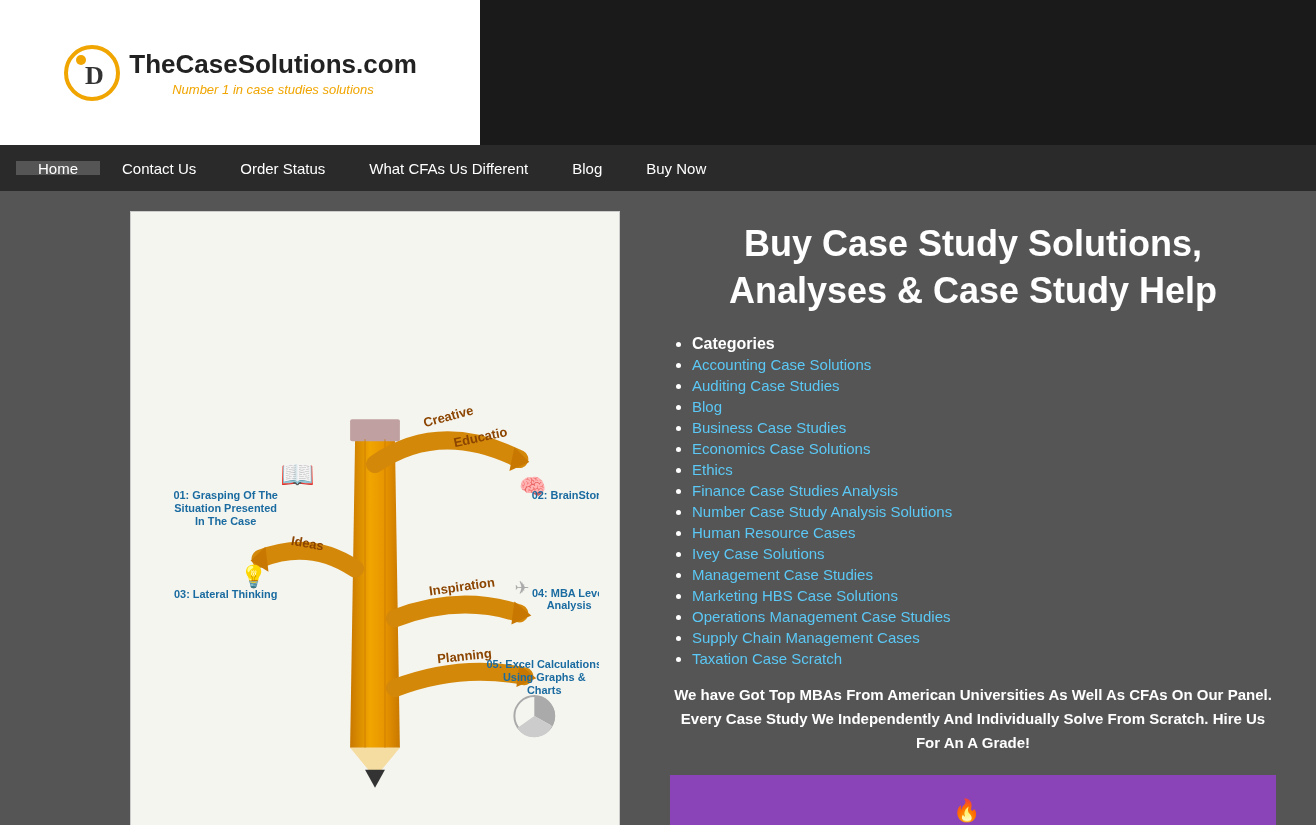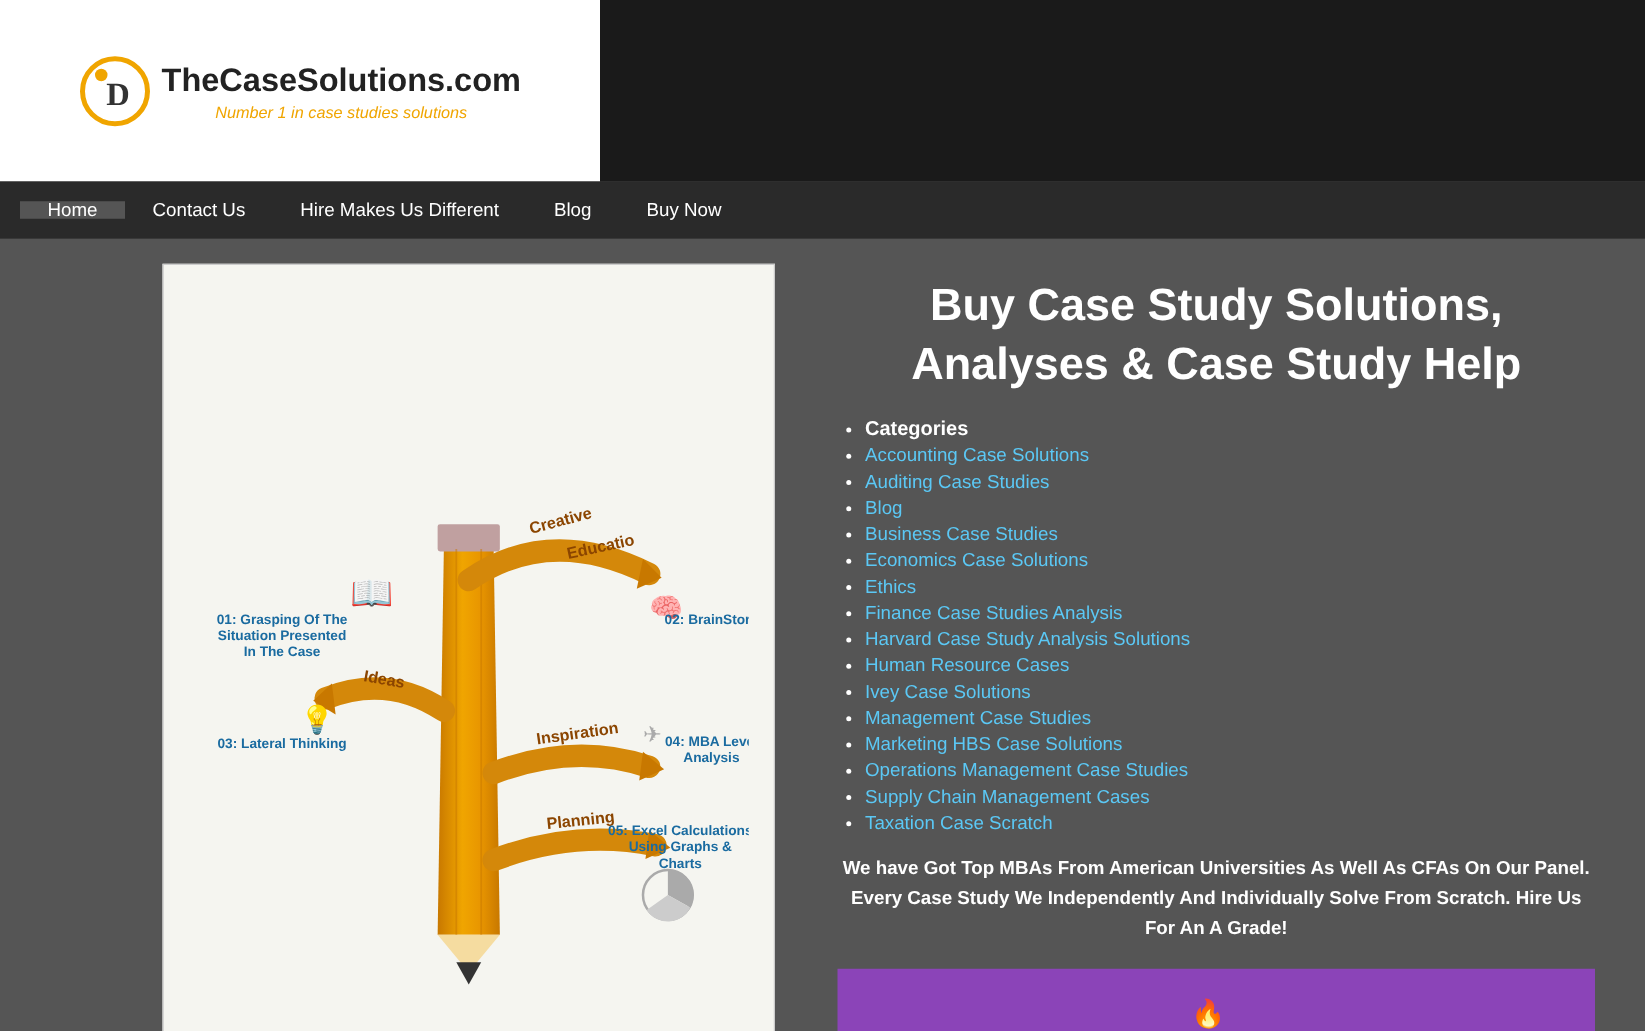--- a/index.html
+++ b/index.html
@@ -193,21 +193,22 @@
         <span id="logo-title" style="font-size:26px;font-weight:bold;color:#222;">TheCaseSolutions.com</span>
         <span id="logo-subtitle" style="font-size:13px;color:#f0a500;font-style:italic;">Number 1 in case studies solutions</span>
       </div>
     </div>
   </div>
 </div>
 
 <nav id="navbar">
   <div class="nav-item active">Home</div>
   <div class="nav-item">Contact Us</div>
-  <div class="nav-item">Hire Makes Us Different</div>
+  <div class="nav-item">Order Status</div>
+  <div class="nav-item">What CFAs Us Different</div>
   <div class="nav-item">Blog</div>
   <div class="nav-item">Buy Now</div>
 </nav>
 
 <div id="main-content">
 
   <div id="left-panel">
     <svg id="infographic-svg" viewBox="0 0 450 470" xmlns="http://www.w3.org/2000/svg">
 
       <rect width="450" height="470" fill="#f5f5f0"></rect>
@@ -285,21 +286,21 @@
 
     <ul class="full-list">
       <li class="header-item">Categories</li>
       <li><a href="#">Accounting Case Solutions</a></li>
       <li><a href="#">Auditing Case Studies</a></li>
       <li><a href="#">Blog</a></li>
       <li><a href="#">Business Case Studies</a></li>
       <li><a href="#">Economics Case Solutions</a></li>
       <li><a href="#">Ethics</a></li>
       <li><a href="#">Finance Case Studies Analysis</a></li>
-      <li><a href="#">Harvard Case Study Analysis Solutions</a></li>
+      <li><a href="#">Number Case Study Analysis Solutions</a></li>
       <li><a href="#">Human Resource Cases</a></li>
       <li><a href="#">Ivey Case Solutions</a></li>
       <li><a href="#">Management Case Studies</a></li>
       <li><a href="#">Marketing HBS Case Solutions</a></li>
       <li><a href="#">Operations Management Case Studies</a></li>
       <li><a href="#">Supply Chain Management Cases</a></li>
       <li><a href="#">Taxation Case Scratch</a></li>
     </ul>
 
     <p id="description-text">We have Got Top MBAs From American Universities As Well As CFAs On Our Panel. Every Case Study We Independently And Individually Solve From Scratch. Hire Us For An A Grade!</p>

